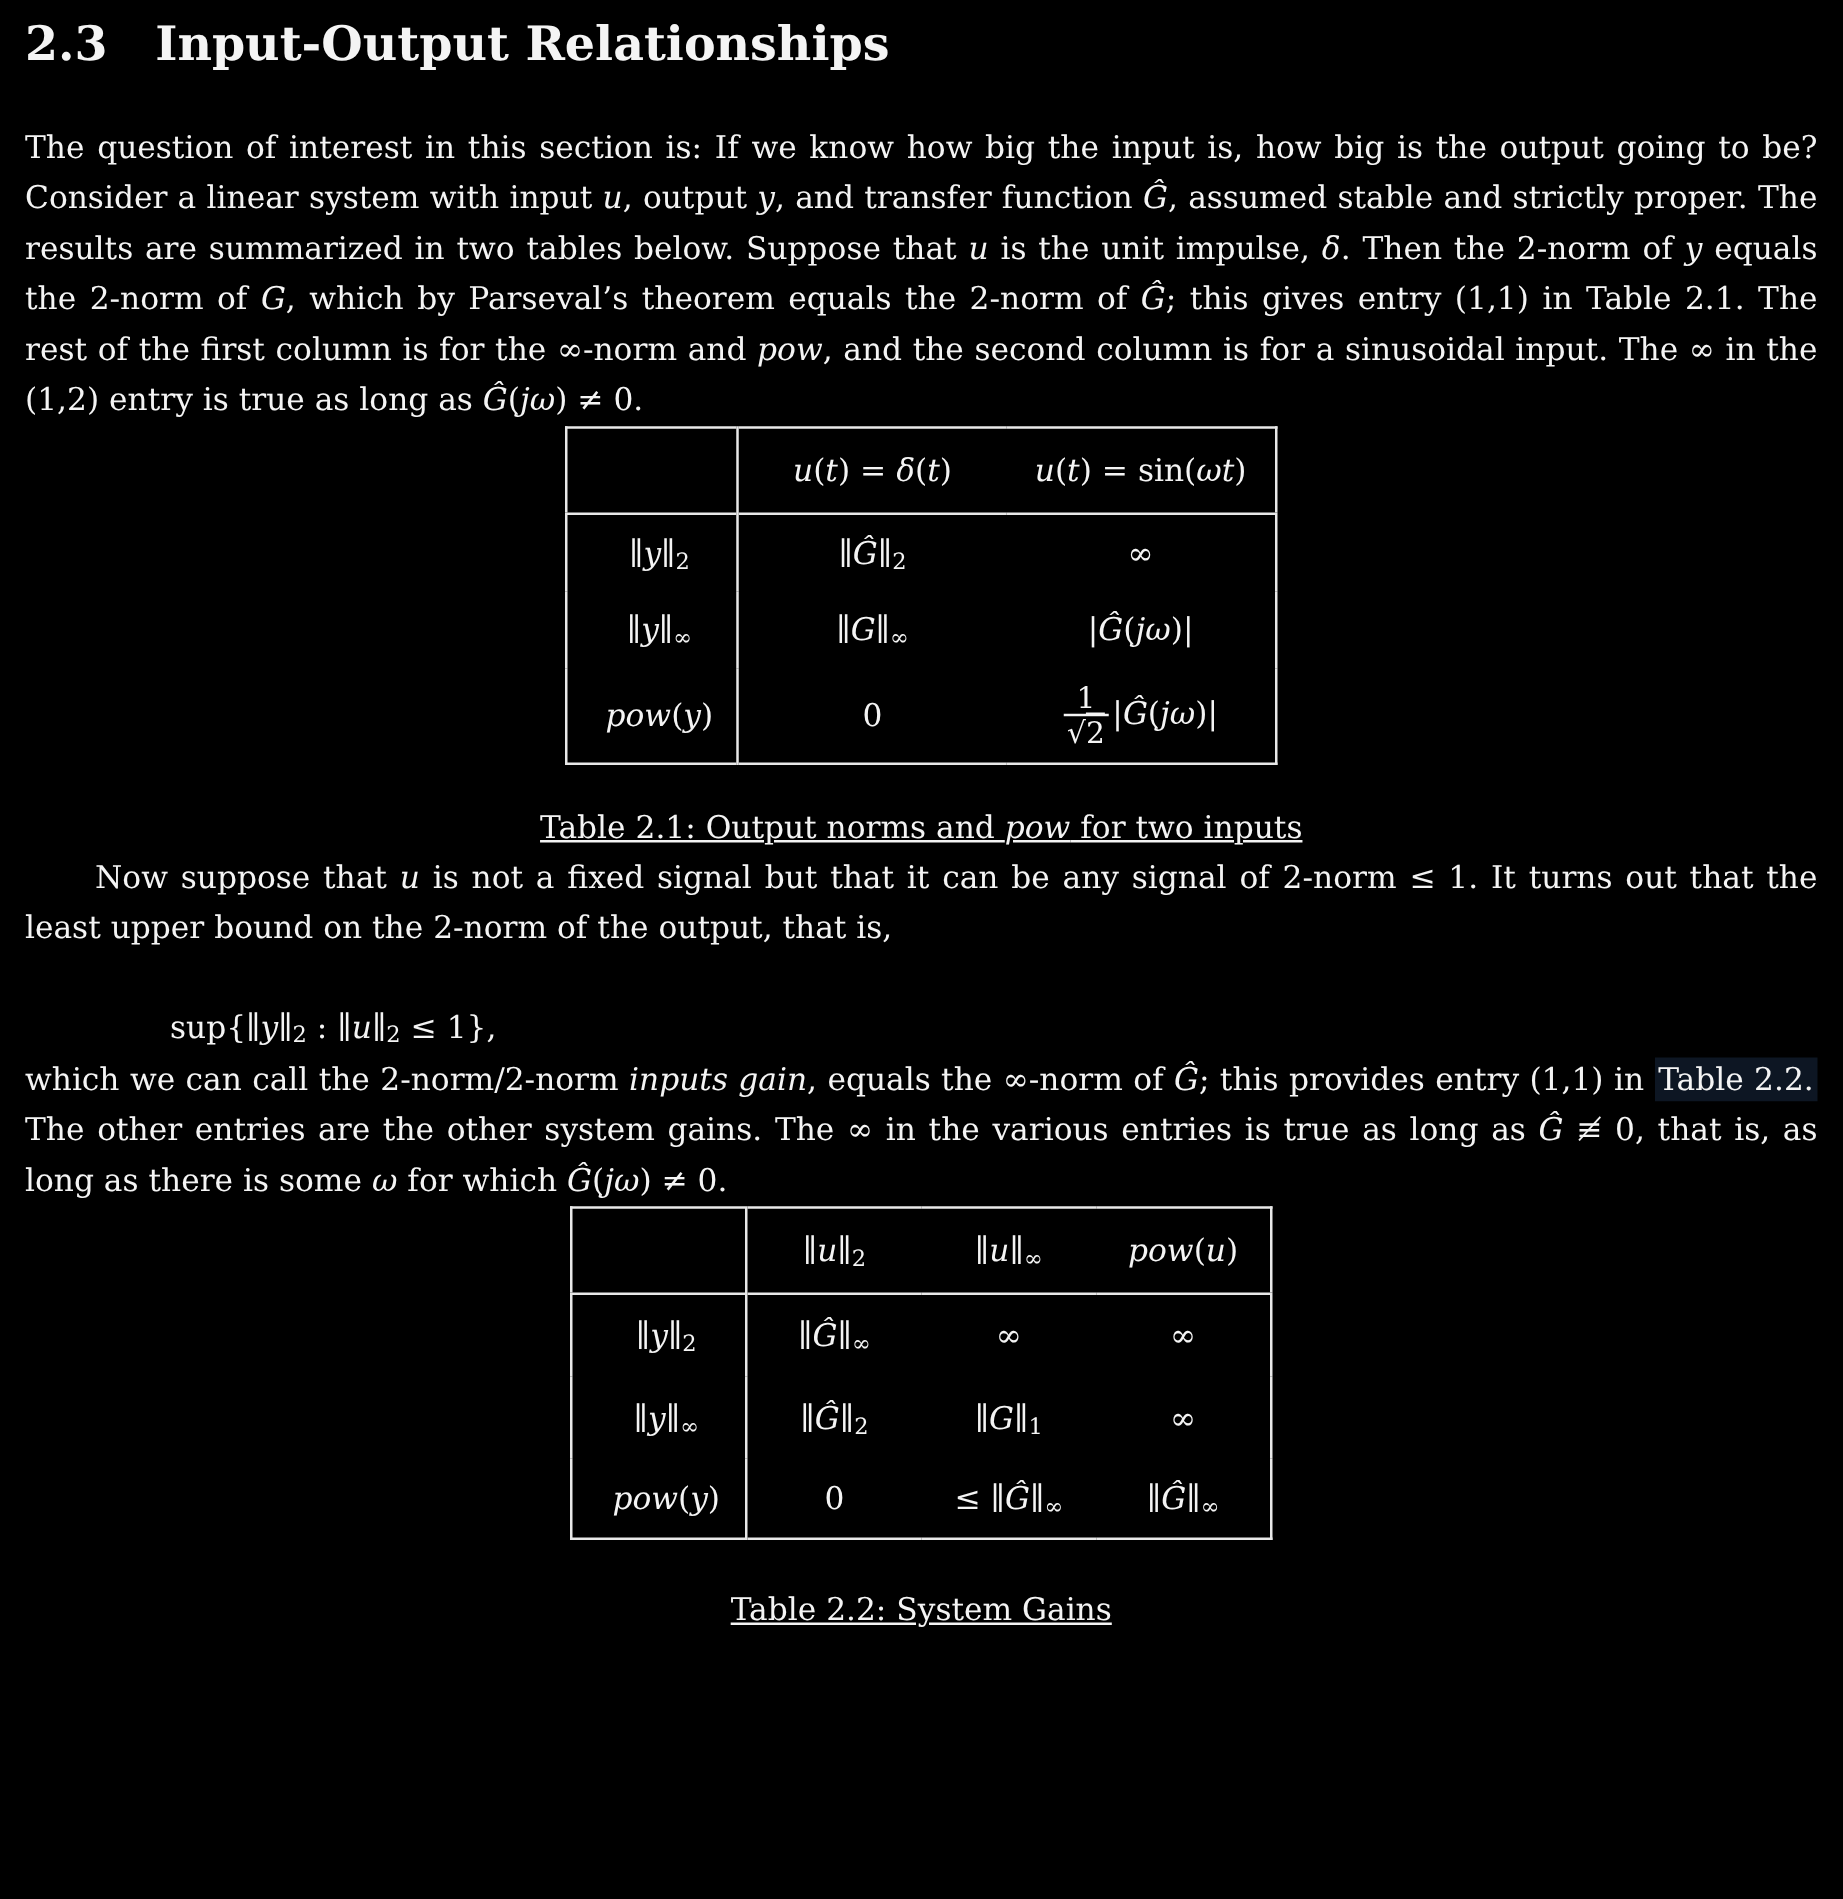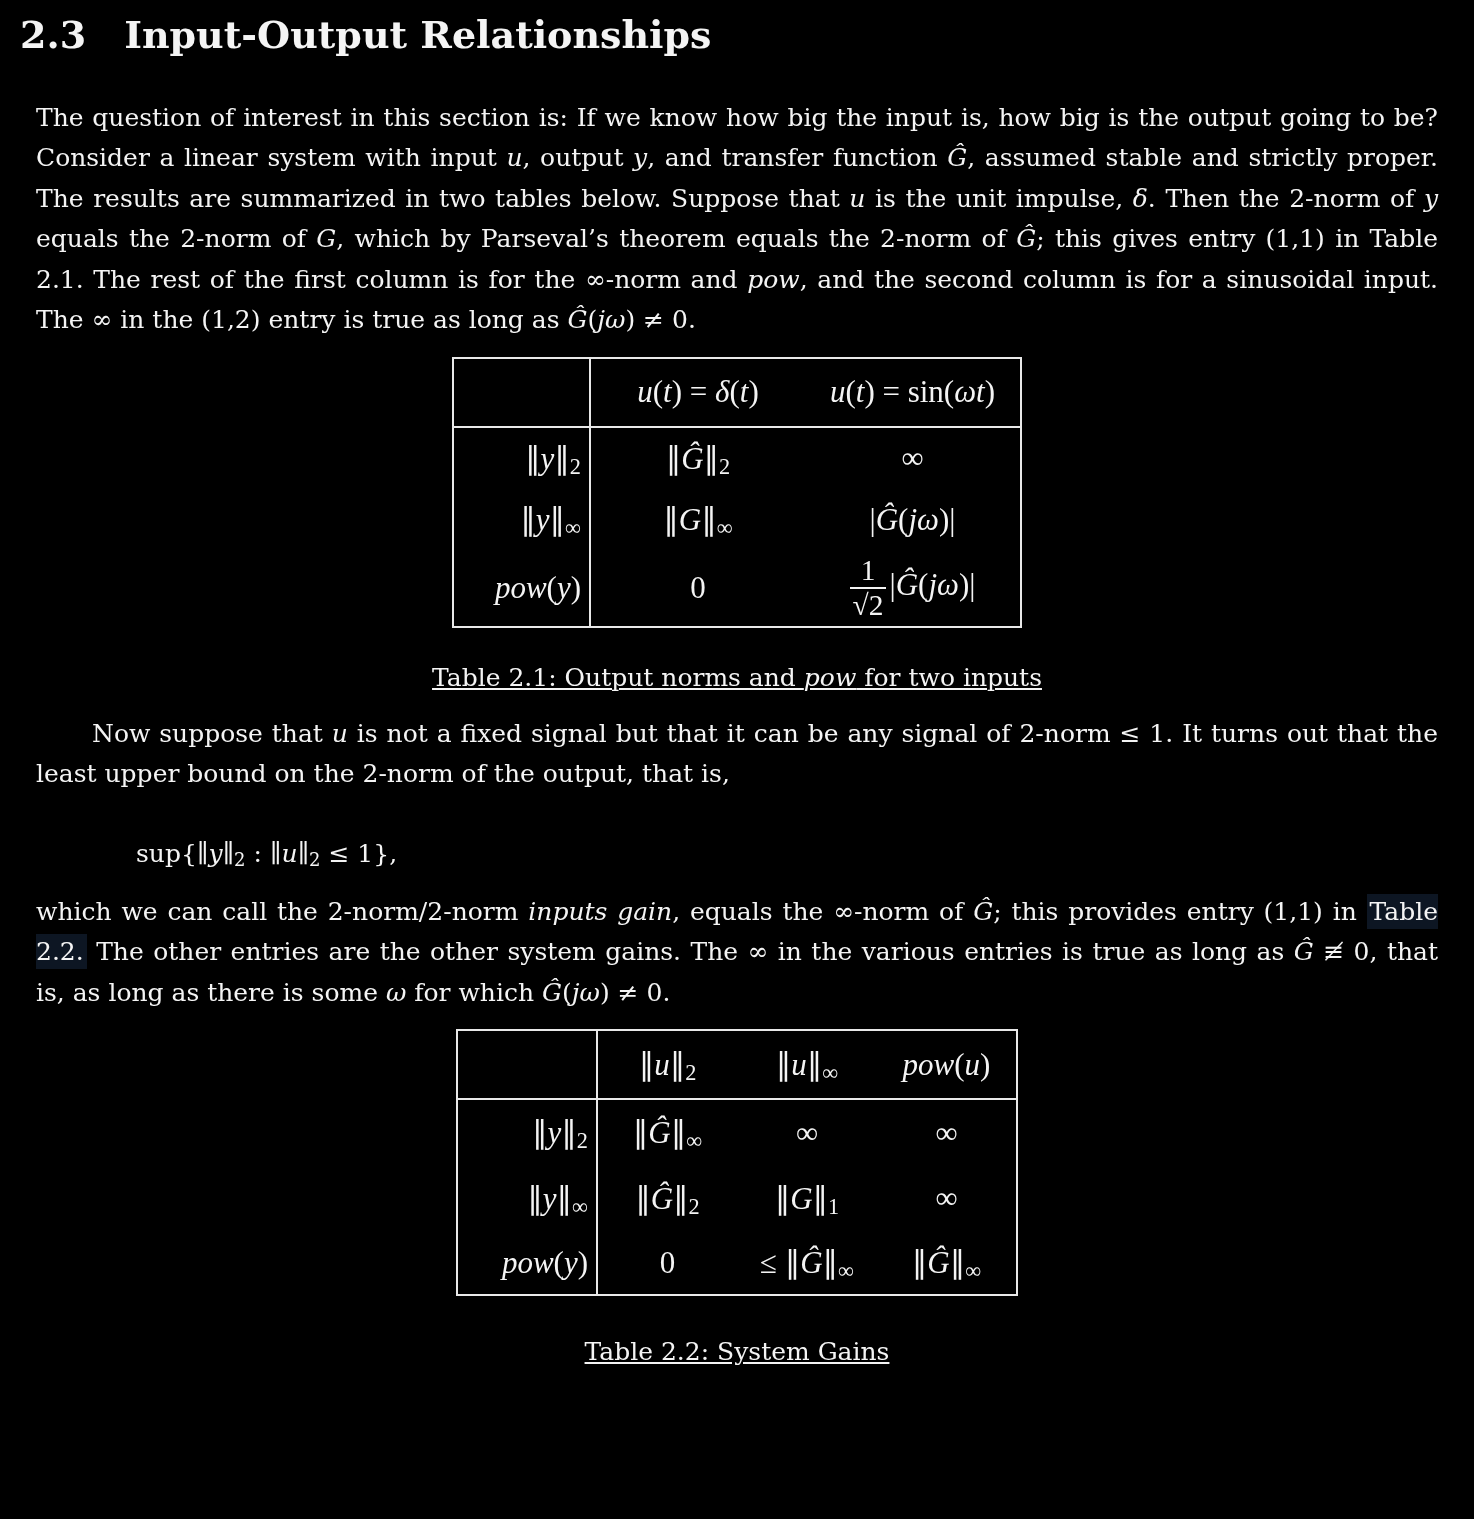--- a/index.html
+++ b/index.html
@@ -19,43 +19,43 @@
     font-size:25px;
   }
   i{font-style:italic;}
   sub{font-size:0.72em;vertical-align:-0.22em;line-height:0;}
   h1.section-heading{
     margin:0 0 40px 0;
     font-size:38px;line-height:1.2;font-weight:bold;color:var(--text);
   }
   h1 .sec-num{margin-right:38px;}
   p.body-text{
-    margin:16px;line-height:40.5px;text-align:justify;
+    margin:0;line-height:40.5px;text-align:justify;
   }
   p.first-indent{text-indent:56px;}
   .sp-t1{margin-top:66px;}
   .sp-p2{margin-top:38px;}
   .sp-p3{margin-top:30px;}
   .equation{
     margin:36px 0 0 116px;
     line-height:45px;
   }
   
   table.mtable{
     border-collapse:collapse;
     margin:0 auto;
     border:2px solid var(--rule);
     table-layout:fixed;
   }
   table.mtable th,table.mtable td{
     font-weight:normal;text-align:center;vertical-align:middle;
-    font-size:31px;padding:0 8px;font-family:Liberation Serif, serif;
+    font-size:25px;padding:0 8px;
   }
   table.mtable thead tr{border-bottom:2px solid var(--rule);}
-  table.mtable .lblcol{border-right:2px solid var(--rule);text-align:right;padding-left:20px;}
+  table.mtable .lblcol{border-right:2px solid var(--rule);text-align:center;padding-left:20px;}
   table.t1{width:568px;margin-top:0;}
   table.t1 col.c0{width:137px;} table.t1 col.c1{width:215px;} table.t1 col.c2{width:216px;}
   table.t1 thead tr{height:69px;}
   table.t1 tbody tr.r0{height:62px;}
   table.t1 tbody tr.r1{height:62px;}
   table.t1 tbody tr.r2{height:76px;}
   table.t2{width:560px;}
   table.t2 col.c0{width:140px;} table.t2 col.c1,table.t2 col.c2,table.t2 col.c3{width:140px;}
   table.t2 thead tr{height:69px;}
   table.t2 tbody tr.r0{height:66px;}

